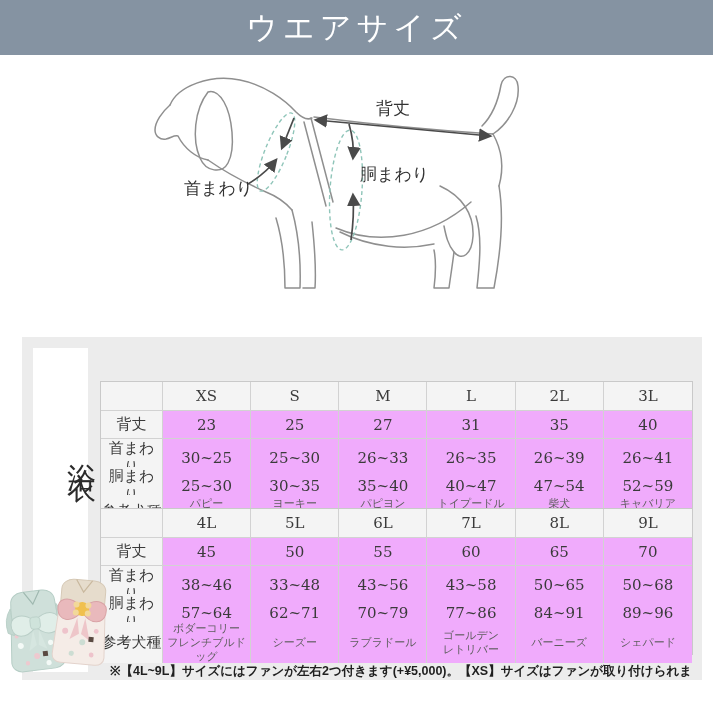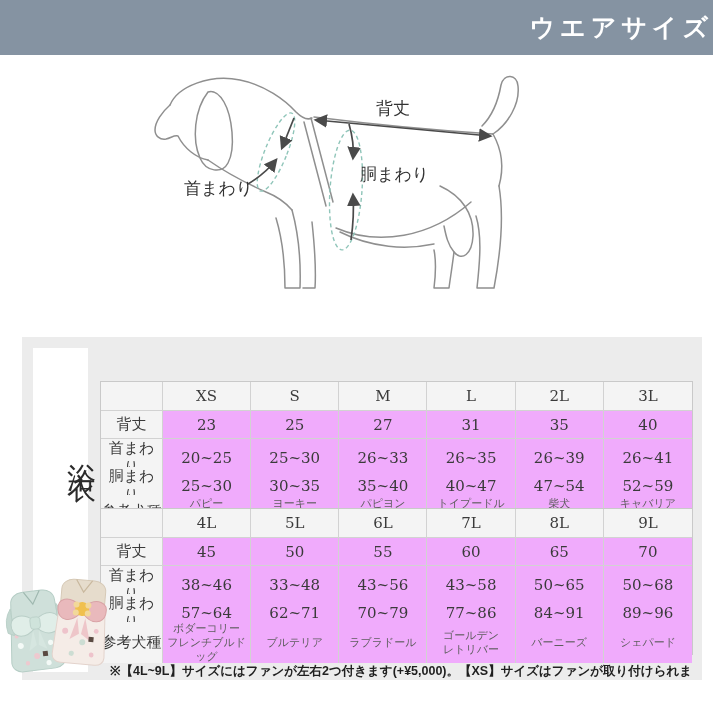--- a/index.html
+++ b/index.html
@@ -3,21 +3,21 @@
 <meta charset="utf-8">
 <style>
   html,body{margin:0;padding:0;background:#fff;}
   #page{
     position:relative;width:713px;height:713px;overflow:hidden;background:#ffffff;
     font-family:"Liberation Sans",sans-serif;
   }
   
   .header-bar{position:absolute;left:0;top:0;width:713px;height:55px;background:#8593a2;}
   .header-title{
-    width:100%;text-align:right;line-height:55px;font-size:25px;font-weight:bold;
+    width:100%;text-align:center;line-height:55px;font-size:31px;font-weight:normal;
     color:#ffffff;letter-spacing:5px;
   }
   
   .diagram-area{position:absolute;left:0;top:55px;width:713px;height:282px;background:#ffffff;}
   .dog-svg{position:absolute;left:100px;top:5px;}
   .dog-outline{fill:none;stroke:#8f8f8f;stroke-width:1.5;stroke-linecap:round;stroke-linejoin:round;}
   .dash-teal{fill:none;stroke:#8fc5b9;stroke-width:1.4;stroke-dasharray:4 3;}
   .arrow-line{fill:none;stroke:#4a4a4a;stroke-width:1.7;}
   .diagram-label{font-size:17px;fill:#333;font-weight:500;font-family:"Liberation Sans",sans-serif;}
   
@@ -131,21 +131,21 @@
         <div class="tcell lbl">背丈</div>
         <div class="tcell val">23</div>
         <div class="tcell val">25</div>
         <div class="tcell val">27</div>
         <div class="tcell val">31</div>
         <div class="tcell val">35</div>
         <div class="tcell val">40</div>
       </div>
       <div class="trow">
         <div class="tcell lbl">首まわり</div>
-        <div class="tcell val">20~25</div>
+        <div class="tcell val">30~25</div>
         <div class="tcell val">25~30</div>
         <div class="tcell val">26~33</div>
         <div class="tcell val">26~35</div>
         <div class="tcell val">26~39</div>
         <div class="tcell val">26~41</div>
       </div>
       <div class="trow">
         <div class="tcell lbl">胴まわり</div>
         <div class="tcell val">25~30</div>
         <div class="tcell val">30~35</div>
@@ -204,21 +204,21 @@
         <div class="tcell val">62~71</div>
         <div class="tcell val">70~79</div>
         <div class="tcell val">77~86</div>
         <div class="tcell val">84~91</div>
         <div class="tcell val">89~96</div>
       </div>
       <div class="trow small">
         <div class="tcell lbl">参考犬種</div>
         <div class="tcell val">ボダーコリー
 フレンチブルドッグ</div>
-        <div class="tcell val">ブルテリア</div>
+        <div class="tcell val">シーズー</div>
         <div class="tcell val">ラブラドール</div>
         <div class="tcell val">ゴールデン
 レトリバー</div>
         <div class="tcell val">バーニーズ</div>
         <div class="tcell val">シェパード</div>
       </div>
     </div>
 
   <div class="footnote">※【4L~9L】サイズにはファンが左右2つ付きます(+¥5,000)。【XS】サイズはファンが取り付けられません。</div>
 

